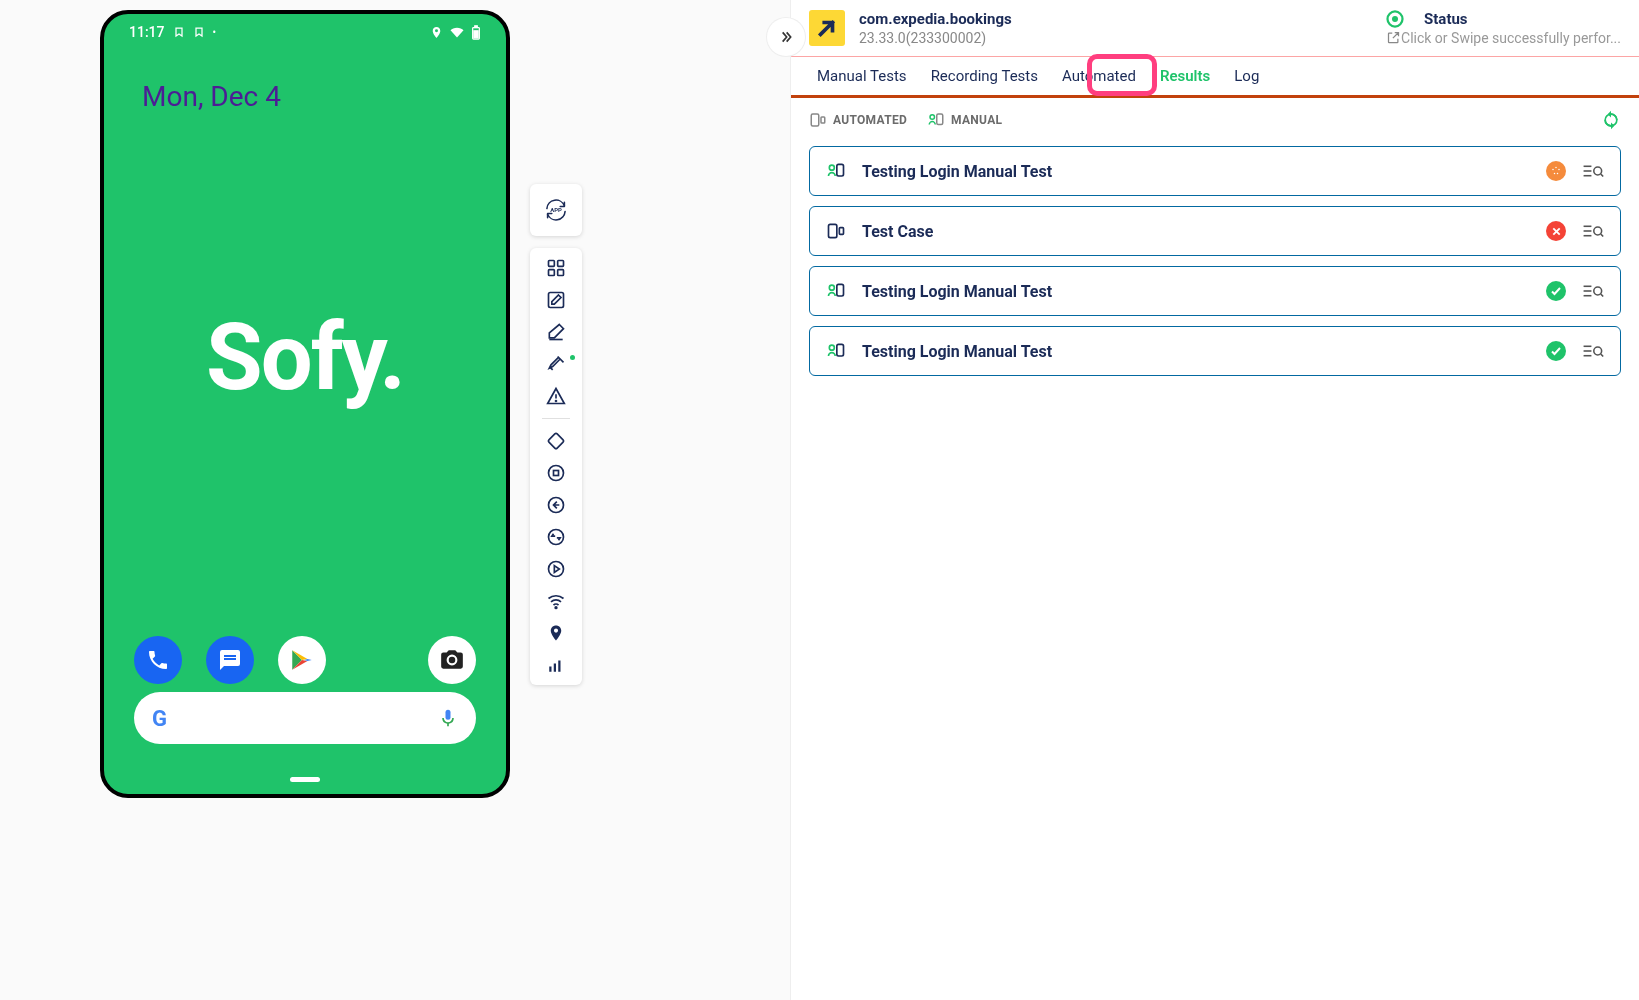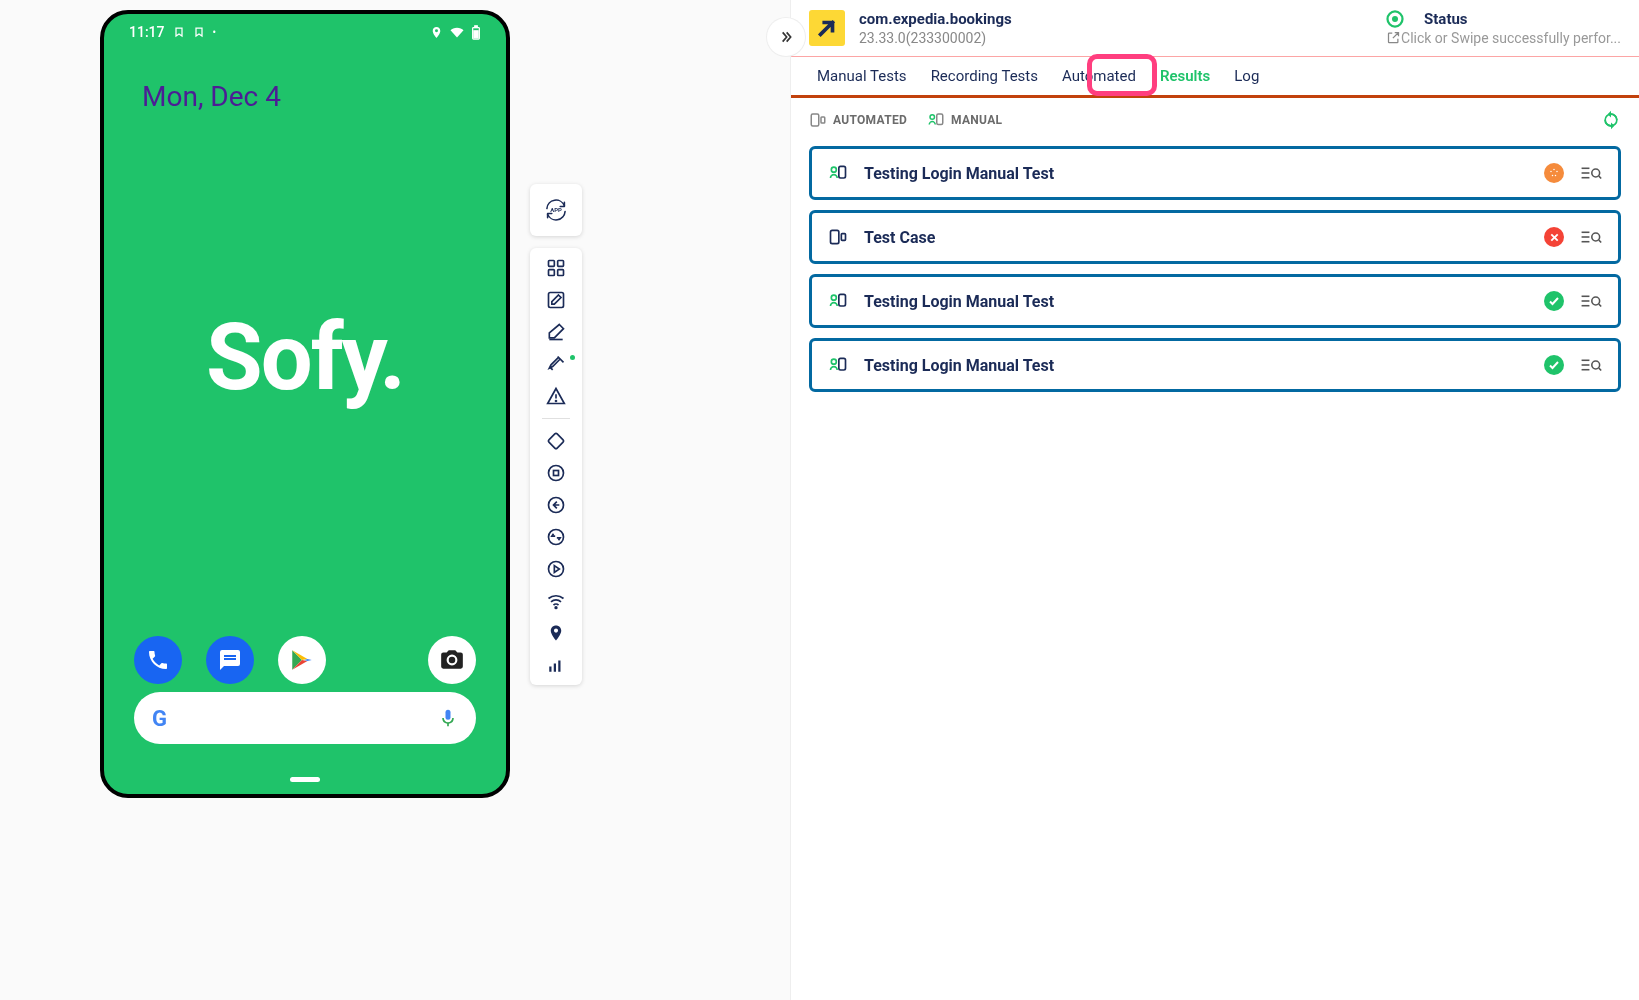--- a/index.html
+++ b/index.html
@@ -212,21 +212,21 @@
     align-items:center;
     justify-content:space-between;
     padding: 12px 18px 6px;
   }
   .filter-left { display:flex; gap:20px; }
   .filter-item { display:flex; align-items:center; gap:6px; font-size:12px; font-weight:700; color:#6b6b6b; letter-spacing:0.3px;}
   .refresh-icon { color:#1fc36a; font-size:18px;}
 
   .results-list { padding: 10px 18px; display:flex; flex-direction:column; gap:10px;}
   .result-row {
-    border:3px solid #0369a1;
+    border:1px solid #0369a1;
     border-radius:6px;
     padding: 14px 16px;
     display:flex;
     align-items:center;
     gap:16px;
   }
   .result-icon {
     width:20px; height:20px;
   }
   .result-title {

